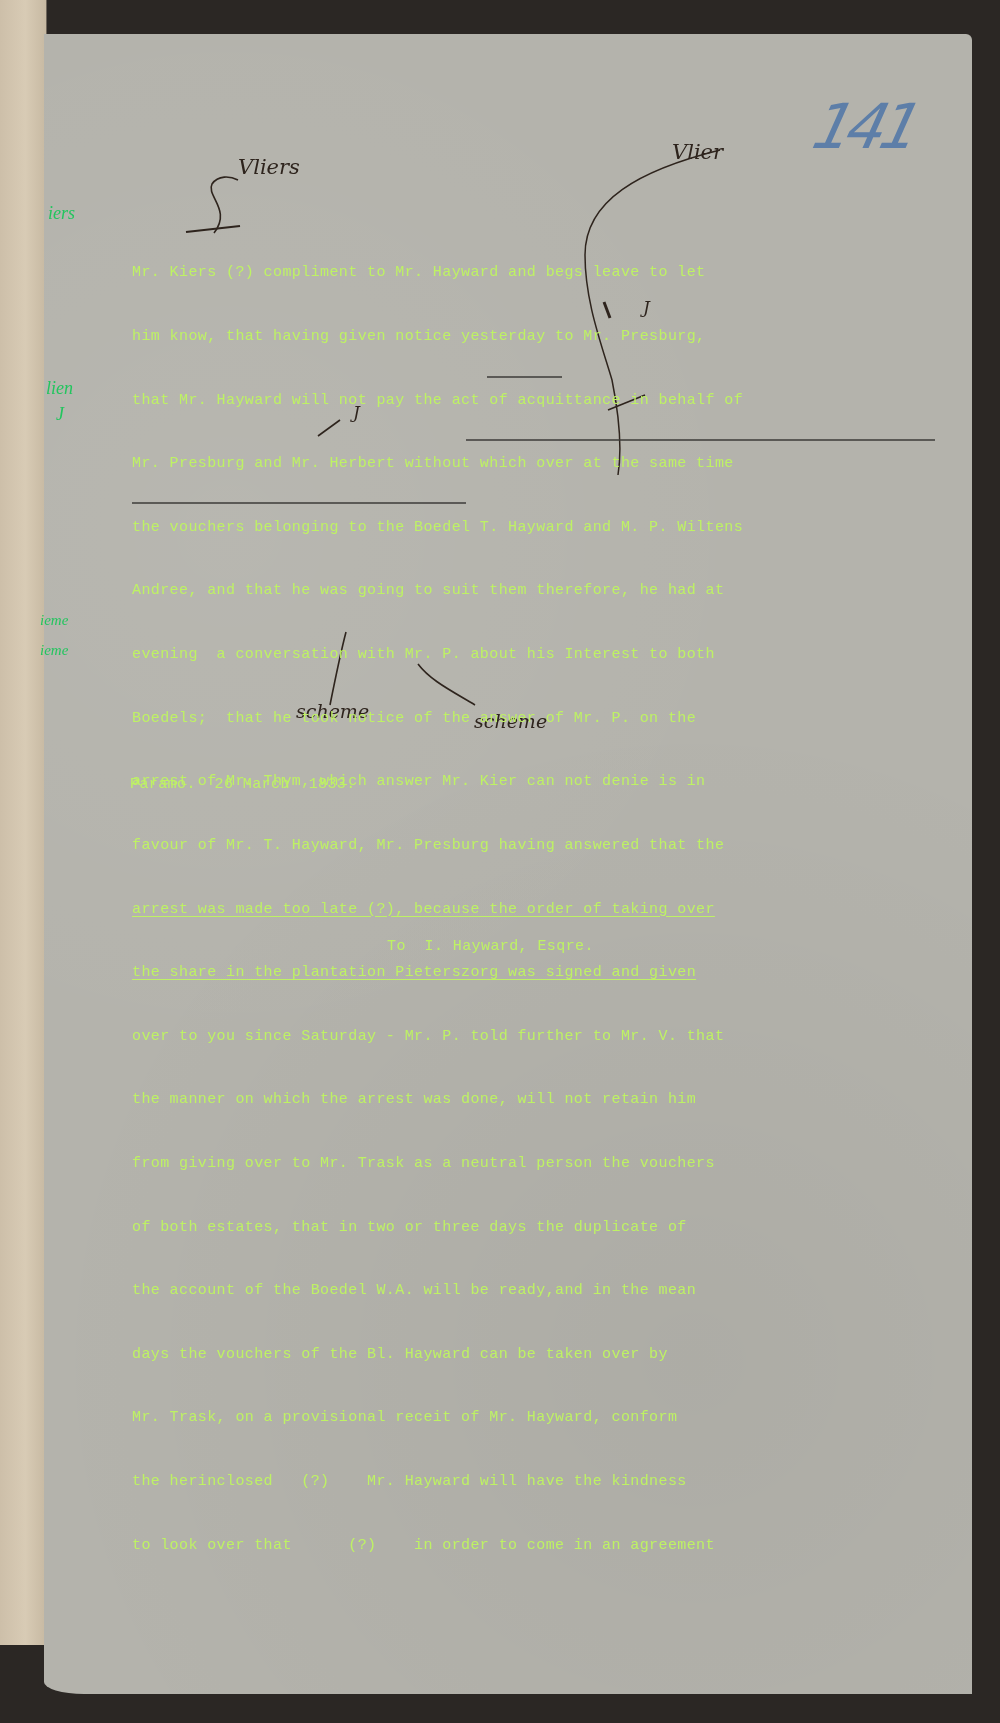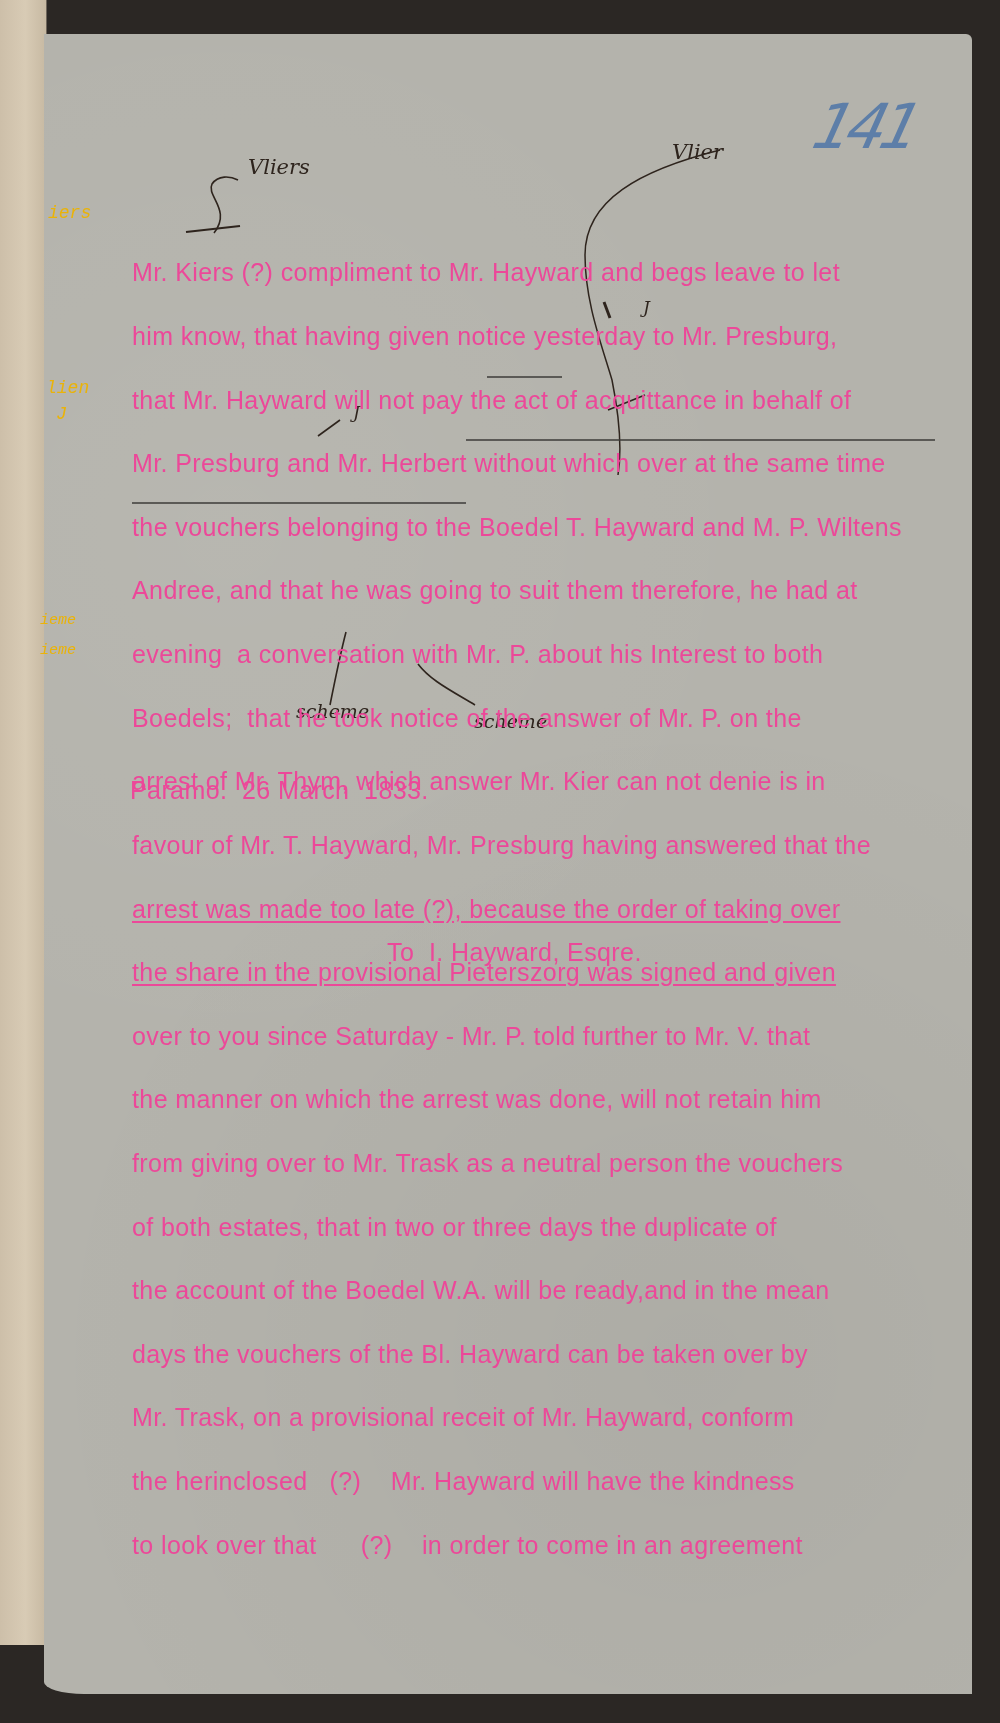--- a/index.html
+++ b/index.html
@@ -15,40 +15,40 @@
     .page {
       position: absolute; left: 44px; top: 34px; width: 928px; height: 1660px;
       background: #b4b3ac;
       background-image:
         radial-gradient(circle at 20% 30%, rgba(255,255,255,0.05) 0, transparent 40%),
         radial-gradient(circle at 70% 80%, rgba(0,0,0,0.04) 0, transparent 45%);
       border-top-right-radius: 6px;
       border-bottom-left-radius: 40px 12px;
     }
     .typed {
-      font-family: Liberation Sans, sans-serif;
-      color: #ec4899;
-      font-size: 25px;
+      font-family: Liberation Mono, monospace;
+      color: #bef264;
+      font-size: 15px;
       letter-spacing: 0.4px;
     }
     .body-text {
       position: absolute; left: 132px; top: 220px; width: 840px; margin: 0;
       line-height: 21.2px; white-space: pre;
     }
     .body-text .line { display: block; }
     .ul { text-decoration: underline; text-underline-offset: 3px; }
     .date-line { position: absolute; left: 130px; top: 768px; white-space: pre; margin-top: 8px; }
     .address-line { position: absolute; left: 387px; top: 938px; white-space: pre; }
     .hand {
       position: absolute; font-family: "DejaVu Serif", serif; font-style: italic;
       color: #2e241d; font-size: 21px;
     }
     .margin-note {
-      position: absolute; font-family: Liberation Mono, monospace; font-style: italic;
-      color: #eab308; font-size: 18px;
+      position: absolute; font-family: Liberation Serif, serif; font-style: italic;
+      color: #22c55e; font-size: 18px;
     }
     .folio {
       position: absolute; left: 815px; top: 90px; font-family: "DejaVu Sans", sans-serif;
       font-size: 62px; color: #5d7ea8; font-style: italic; letter-spacing: -6px;
       transform: skewX(-14deg);
     }
     svg.ink { position: absolute; left: 0; top: 0; pointer-events: none; }
   </style>
 </head>
 <body>
@@ -58,21 +58,21 @@
 <div class="page"></div>
 
 <div class="folio">141</div>
 
 <div class="margin-note" style="left:48px;top:203px;">iers</div>
 <div class="margin-note" style="left:46px;top:378px;">lien</div>
 <div class="margin-note" style="left:56px;top:404px;">J</div>
 <div class="margin-note" style="left:40px;top:612px;font-size:15px;">ieme</div>
 <div class="margin-note" style="left:40px;top:642px;font-size:15px;">ieme</div>
 
-<div class="hand" style="left:248px;top:155px;">Vliers</div>
+<div class="hand" style="left:238px;top:155px;">Vliers</div>
 <div class="hand" style="left:672px;top:140px;">Vlier</div>
 <div class="hand" style="left:296px;top:700px;font-size:19px;">scheme</div>
 <div class="hand" style="left:474px;top:710px;font-size:19px;">scheme</div>
 <div class="hand" style="left:643px;top:297px;font-size:17px;">J</div>
 <div class="hand" style="left:353px;top:402px;font-size:17px;">J</div>
 
 <svg class="ink" width="1000" height="1723">
 
   <path d="M186 232 L240 226" stroke="#2e241d" stroke-width="2" fill="none"></path>
   <path d="M214 233 C 232 210, 206 196, 212 184 C 218 175, 230 176, 238 180" stroke="#2e241d" stroke-width="1.6" fill="none"></path>
@@ -94,21 +94,21 @@
   <span class="line">him know, that having given notice yesterday to Mr. Presburg,</span>
   <span class="line">that Mr. Hayward will not pay the act of acquittance in behalf of</span>
   <span class="line">Mr. Presburg and Mr. Herbert without which over at the same time</span>
   <span class="line">the vouchers belonging to the Boedel T. Hayward and M. P. Wiltens</span>
   <span class="line">Andree, and that he was going to suit them therefore, he had at</span>
   <span class="line">evening  a conversation with Mr. P. about his Interest to both</span>
   <span class="line">Boedels;  that he took notice of the answer of Mr. P. on the</span>
   <span class="line">arrest of Mr. Thym, which answer Mr. Kier can not denie is in</span>
   <span class="line">favour of Mr. T. Hayward, Mr. Presburg having answered that the</span>
   <span class="line ul">arrest was made too late (?), because the order of taking over</span>
-  <span class="line ul">the share in the provisional Pieterszorg was signed and given</span>
+  <span class="line ul">the share in the plantation Pieterszorg was signed and given</span>
   <span class="line">over to you since Saturday - Mr. P. told further to Mr. V. that</span>
   <span class="line">the manner on which the arrest was done, will not retain him</span>
   <span class="line">from giving over to Mr. Trask as a neutral person the vouchers</span>
   <span class="line">of both estates, that in two or three days the duplicate of</span>
   <span class="line">the account of the Boedel W.A. will be ready,and in the mean</span>
   <span class="line">days the vouchers of the Bl. Hayward can be taken over by</span>
   <span class="line">Mr. Trask, on a provisional receit of Mr. Hayward, conform</span>
   <span class="line">the herinclosed   (?)    Mr. Hayward will have the kindness</span>
   <span class="line">to look over that      (?)    in order to come in an agreement</span>
 </div>

